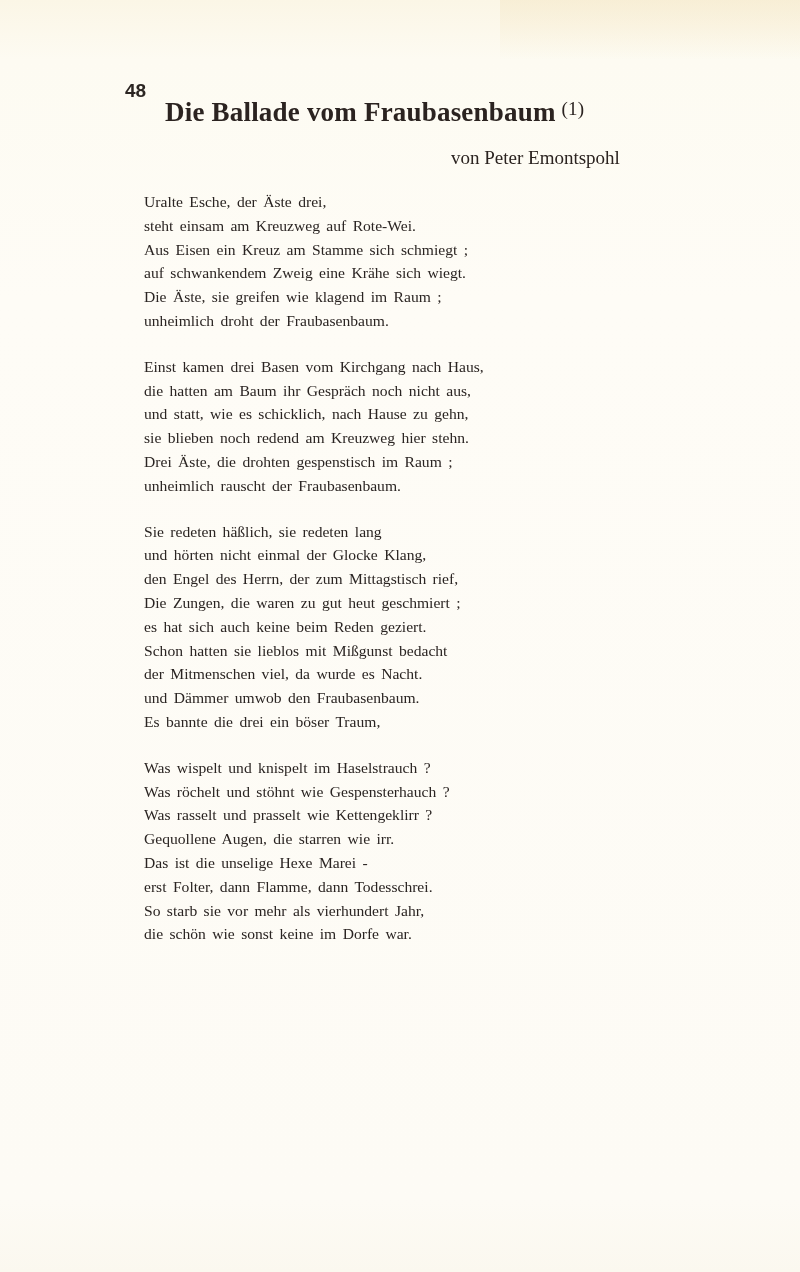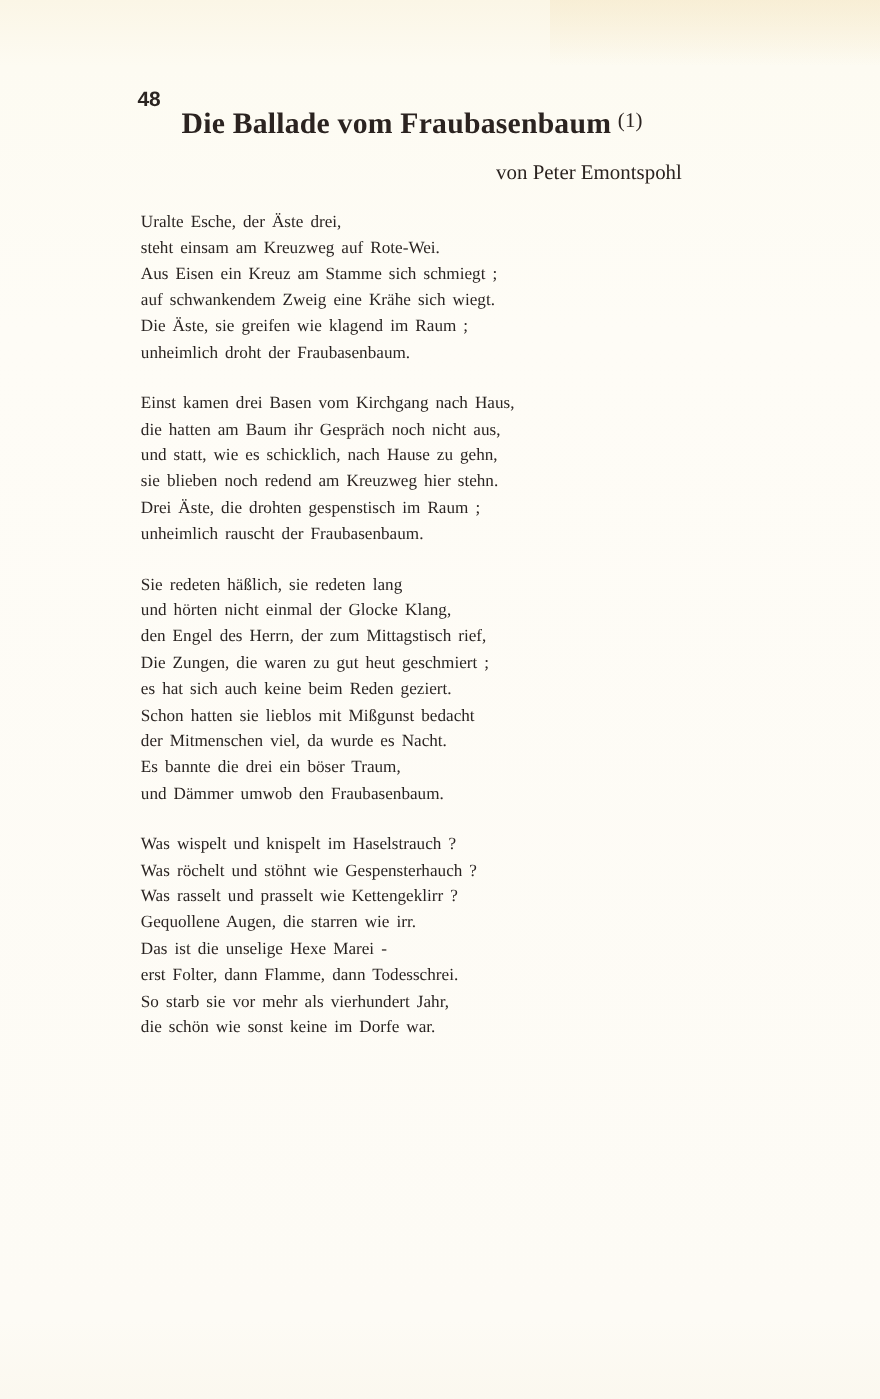--- a/index.html
+++ b/index.html
@@ -61,21 +61,21 @@
       color: #2b2320;
       white-space: nowrap;
     }
     .poem {
       position: absolute;
       left: 127px;
       top: 190px;
       width: 460px;
     }
     .stanza {
-      margin: 0 0 22px 1px;
+      margin: 0 0 22px 17px;
     }
     .line {
       font-size: 15.6px;
       line-height: 23.8px;
       height: 23.8px;
       white-space: nowrap;
       word-spacing: 2.5px;
       color: #2a2422;
     }
   </style>
@@ -111,22 +111,22 @@
       <div class="line">unheimlich rauscht der Fraubasenbaum.</div>
     </div>
     <div class="stanza">
       <div class="line">Sie redeten häßlich, sie redeten lang</div>
       <div class="line">und hörten nicht einmal der Glocke Klang,</div>
       <div class="line">den Engel des Herrn, der zum Mittagstisch rief,</div>
       <div class="line">Die Zungen, die waren zu gut heut geschmiert ;</div>
       <div class="line">es hat sich auch keine beim Reden geziert.</div>
       <div class="line">Schon hatten sie lieblos mit Mißgunst bedacht</div>
       <div class="line">der Mitmenschen viel, da wurde es Nacht.</div>
+      <div class="line">und Dämmer umwob den Fraubasenbaum.</div>
       <div class="line">Es bannte die drei ein böser Traum,</div>
-      <div class="line">und Dämmer umwob den Fraubasenbaum.</div>
     </div>
     <div class="stanza">
       <div class="line">Was wispelt und knispelt im Haselstrauch ?</div>
       <div class="line">Was röchelt und stöhnt wie Gespensterhauch ?</div>
       <div class="line">Was rasselt und prasselt wie Kettengeklirr ?</div>
       <div class="line">Gequollene Augen, die starren wie irr.</div>
       <div class="line">Das ist die unselige Hexe Marei -</div>
       <div class="line">erst Folter, dann Flamme, dann Todesschrei.</div>
       <div class="line">So starb sie vor mehr als vierhundert Jahr,</div>
       <div class="line">die schön wie sonst keine im Dorfe war.</div>

